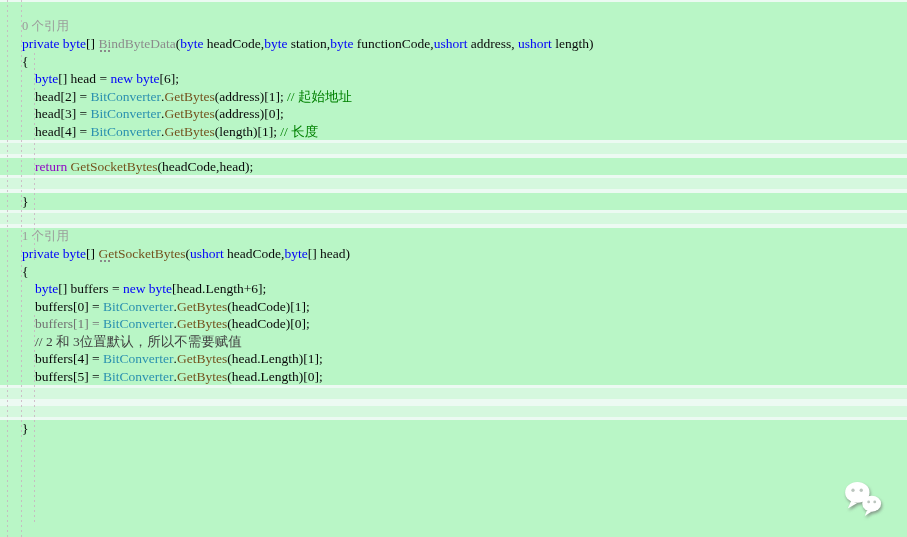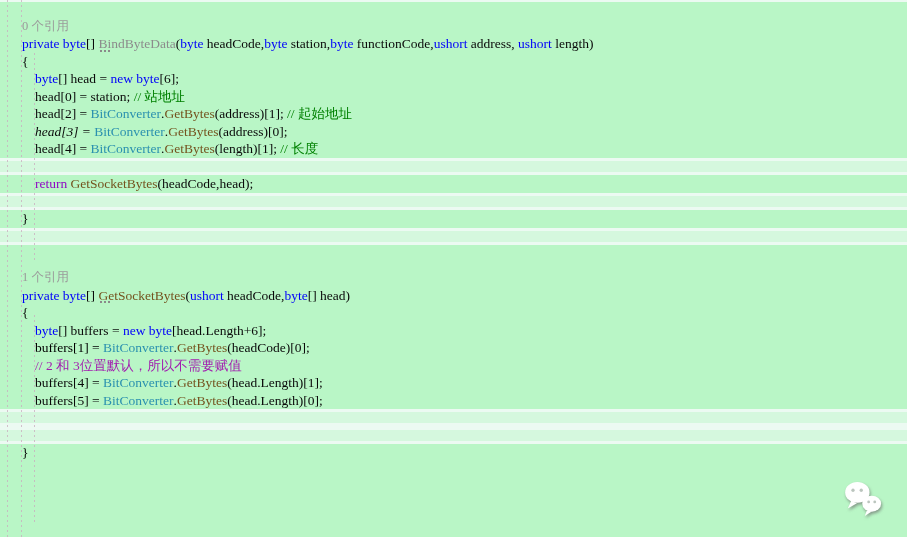--- a/index.html
+++ b/index.html
@@ -63,35 +63,35 @@
 </head>
 <body>
 
 <div id="editor">
   <div>
       <div class="line top"></div>
       <div class="line codelens" style="padding-left: 22px;"><span class="tok" style="color: rgb(154, 154, 154);">0 个引用</span></div>
       <div class="line code" style="padding-left: 22px;"><span class="tok" style="color: rgb(0, 0, 250);">private</span><span class="tok" style="color: rgb(10, 10, 10);"> </span><span class="tok" style="color: rgb(0, 0, 250);">byte</span><span class="tok" style="color: rgb(10, 10, 10);">[] </span><span class="tok d" style="color: rgb(140, 140, 140);">BindByteData</span><span class="tok" style="color: rgb(10, 10, 10);">(</span><span class="tok" style="color: rgb(0, 0, 250);">byte</span><span class="tok" style="color: rgb(10, 10, 10);"> headCode,</span><span class="tok" style="color: rgb(0, 0, 250);">byte</span><span class="tok" style="color: rgb(10, 10, 10);"> station,</span><span class="tok" style="color: rgb(0, 0, 250);">byte</span><span class="tok" style="color: rgb(10, 10, 10);"> functionCode,</span><span class="tok" style="color: rgb(0, 0, 250);">ushort</span><span class="tok" style="color: rgb(10, 10, 10);"> address, </span><span class="tok" style="color: rgb(0, 0, 250);">ushort</span><span class="tok" style="color: rgb(10, 10, 10);"> length)</span></div>
       <div class="line code" style="padding-left: 22px;"><span class="tok" style="color: rgb(10, 10, 10);">{</span></div>
       <div class="line code" style="padding-left: 35px;"><span class="tok" style="color: rgb(0, 0, 250);">byte</span><span class="tok" style="color: rgb(10, 10, 10);">[] head = </span><span class="tok" style="color: rgb(0, 0, 250);">new</span><span class="tok" style="color: rgb(10, 10, 10);"> </span><span class="tok" style="color: rgb(0, 0, 250);">byte</span><span class="tok" style="color: rgb(10, 10, 10);">[6];</span></div>
-      <div class="line code" style="padding-left: 35px;"><span class="tok" style="color: rgb(10, 10, 10);">head[0] = station; </span><span class="tok" style="color: rgb(0, 128, 0);">// 站地址</span></div>
       <div class="line code" style="padding-left: 35px;"><span class="tok" style="color: rgb(10, 10, 10);">head[2] = </span><span class="tok" style="color: rgb(43, 145, 175);">BitConverter</span><span class="tok" style="color: rgb(10, 10, 10);">.</span><span class="tok" style="color: rgb(116, 83, 31);">GetBytes</span><span class="tok" style="color: rgb(10, 10, 10);">(address)[1]; </span><span class="tok" style="color: rgb(0, 128, 0);">// 起始地址</span></div>
-      <div class="line code" style="padding-left: 35px;"><span class="tok" style="color: rgb(10, 10, 10); font-style: italic;">head[3] = </span><span class="tok" style="color: rgb(43, 145, 175);">BitConverter</span><span class="tok" style="color: rgb(10, 10, 10);">.</span><span class="tok" style="color: rgb(116, 83, 31);">GetBytes</span><span class="tok" style="color: rgb(10, 10, 10);">(address)[0];</span></div>
+      <div class="line code" style="padding-left: 35px;"><span class="tok" style="color: rgb(10, 10, 10);">head[3] = </span><span class="tok" style="color: rgb(43, 145, 175);">BitConverter</span><span class="tok" style="color: rgb(10, 10, 10);">.</span><span class="tok" style="color: rgb(116, 83, 31);">GetBytes</span><span class="tok" style="color: rgb(10, 10, 10);">(address)[0];</span></div>
       <div class="line code" style="padding-left: 35px;"><span class="tok" style="color: rgb(10, 10, 10);">head[4] = </span><span class="tok" style="color: rgb(43, 145, 175);">BitConverter</span><span class="tok" style="color: rgb(10, 10, 10);">.</span><span class="tok" style="color: rgb(116, 83, 31);">GetBytes</span><span class="tok" style="color: rgb(10, 10, 10);">(length)[1]; </span><span class="tok" style="color: rgb(0, 128, 0);">// 长度</span></div>
       <div class="line blank"></div>
       <div class="line code" style="padding-left: 35px;"><span class="tok" style="color: rgb(143, 8, 196);">return</span><span class="tok" style="color: rgb(10, 10, 10);"> </span><span class="tok" style="color: rgb(116, 83, 31);">GetSocketBytes</span><span class="tok" style="color: rgb(10, 10, 10);">(headCode,head);</span></div>
       <div class="line blank"></div>
       <div class="line code" style="padding-left: 22px;"><span class="tok" style="color: rgb(10, 10, 10);">}</span></div>
       <div class="line blank"></div>
-      <div class="line codelens" style="padding-left: 22px; margin-top: 24px;"><span class="tok" style="color: rgb(154, 154, 154);">1 个引用</span></div>
+      <div class="line codelens" style="padding-left: 22px;"><span class="tok" style="color: rgb(154, 154, 154);">1 个引用</span></div>
       <div class="line code" style="padding-left: 22px;"><span class="tok" style="color: rgb(0, 0, 250);">private</span><span class="tok" style="color: rgb(10, 10, 10);"> </span><span class="tok" style="color: rgb(0, 0, 250);">byte</span><span class="tok" style="color: rgb(10, 10, 10);">[] </span><span class="tok d" style="color: rgb(116, 83, 31);">GetSocketBytes</span><span class="tok" style="color: rgb(10, 10, 10);">(</span><span class="tok" style="color: rgb(0, 0, 250);">ushort</span><span class="tok" style="color: rgb(10, 10, 10);"> headCode,</span><span class="tok" style="color: rgb(0, 0, 250);">byte</span><span class="tok" style="color: rgb(10, 10, 10);">[] head)</span></div>
       <div class="line code" style="padding-left: 22px;"><span class="tok" style="color: rgb(10, 10, 10);">{</span></div>
       <div class="line code" style="padding-left: 35px;"><span class="tok" style="color: rgb(0, 0, 250);">byte</span><span class="tok" style="color: rgb(10, 10, 10);">[] buffers = </span><span class="tok" style="color: rgb(0, 0, 250);">new</span><span class="tok" style="color: rgb(10, 10, 10);"> </span><span class="tok" style="color: rgb(0, 0, 250);">byte</span><span class="tok" style="color: rgb(10, 10, 10);">[head.Length+6];</span></div>
-      <div class="line code" style="padding-left: 35px;"><span class="tok" style="color: #000000;">buffers[1] = </span><span class="tok" style="color: rgb(43, 145, 175);">BitConverter</span><span class="tok" style="color: rgb(10, 10, 10);">.</span><span class="tok" style="color: rgb(116, 83, 31);">GetBytes</span><span class="tok" style="color: rgb(10, 10, 10);">(headCode)[0];</span></div>
-      <div class="line code" style="padding-left: 35px;"><span class="tok" style="color: #a21caf;">// 2 和 3位置默认，所以不需要赋值</span></div>
+      <div class="line code" style="padding-left: 35px;"><span class="tok" style="color: rgb(10, 10, 10);">buffers[0] = </span><span class="tok" style="color: rgb(43, 145, 175);">BitConverter</span><span class="tok" style="color: rgb(10, 10, 10);">.</span><span class="tok" style="color: rgb(116, 83, 31);">GetBytes</span><span class="tok" style="color: rgb(10, 10, 10);">(headCode)[1];</span></div>
+      <div class="line code" style="padding-left: 35px;"><span class="tok" style="color: #737373;">buffers[1] = </span><span class="tok" style="color: rgb(43, 145, 175);">BitConverter</span><span class="tok" style="color: rgb(10, 10, 10);">.</span><span class="tok" style="color: rgb(116, 83, 31);">GetBytes</span><span class="tok" style="color: rgb(10, 10, 10);">(headCode)[0];</span></div>
+      <div class="line code" style="padding-left: 35px;"><span class="tok" style="color: #404040;">// 2 和 3位置默认，所以不需要赋值</span></div>
       <div class="line code" style="padding-left: 35px;"><span class="tok" style="color: rgb(10, 10, 10);">buffers[4] = </span><span class="tok" style="color: rgb(43, 145, 175);">BitConverter</span><span class="tok" style="color: rgb(10, 10, 10);">.</span><span class="tok" style="color: rgb(116, 83, 31);">GetBytes</span><span class="tok" style="color: rgb(10, 10, 10);">(head.Length)[1];</span></div>
       <div class="line code" style="padding-left: 35px;"><span class="tok" style="color: rgb(10, 10, 10);">buffers[5] = </span><span class="tok" style="color: rgb(43, 145, 175);">BitConverter</span><span class="tok" style="color: rgb(10, 10, 10);">.</span><span class="tok" style="color: rgb(116, 83, 31);">GetBytes</span><span class="tok" style="color: rgb(10, 10, 10);">(head.Length)[0];</span></div>
       <div class="line blank"></div>
       <div class="line blank"></div>
       <div class="line code" style="padding-left: 22px;"><span class="tok" style="color: rgb(10, 10, 10);">}</span></div>
       <div class="line fill"></div>
     </div>
   <div class="guide" id="guide1"></div>
   <div class="guide" id="guide2"></div>
   <div class="guide" id="guide3a"></div>

